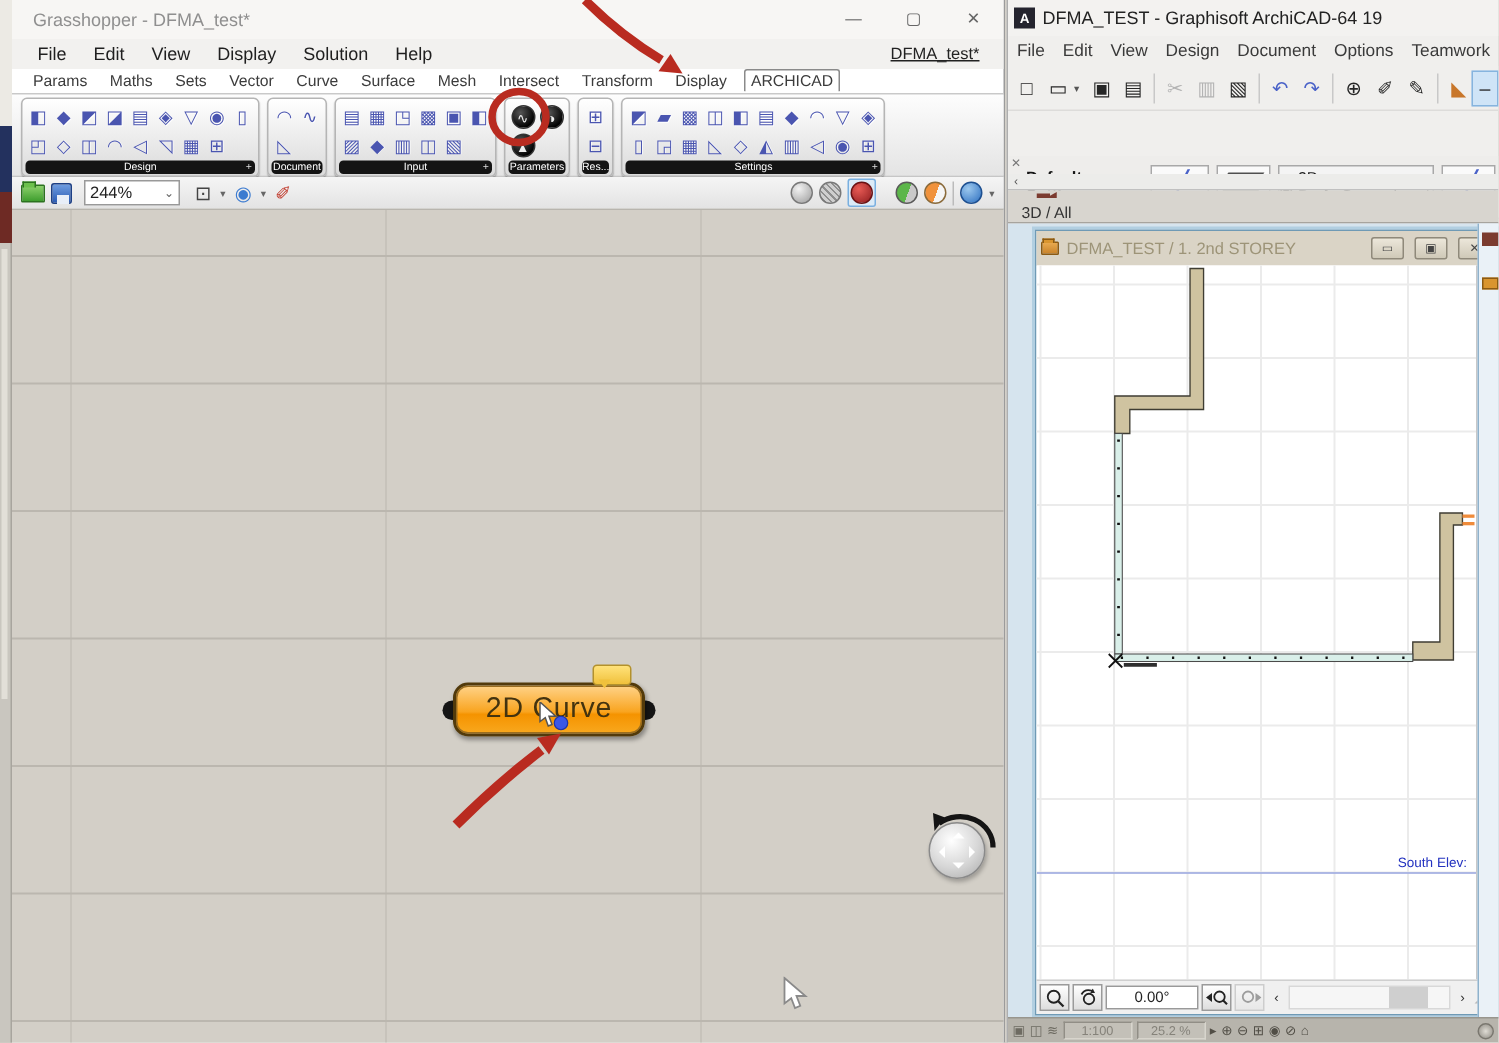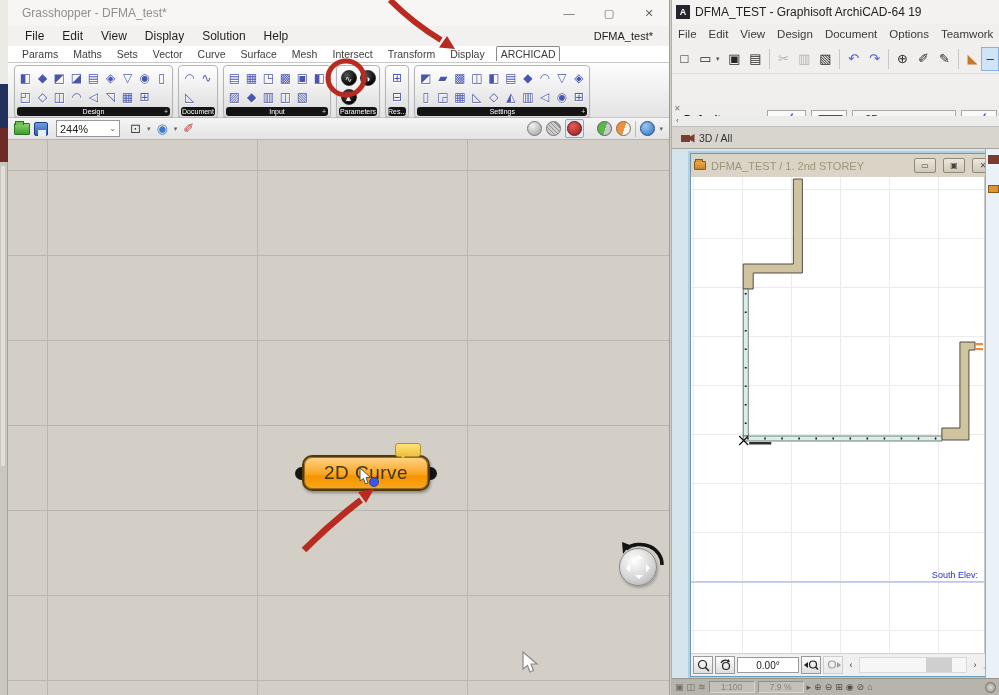--- a/index.html
+++ b/index.html
@@ -16,21 +16,21 @@
   #left-strip .seg4 i{position:absolute;left:1px;top:4px;width:4px;height:300px;background:#e2dfd8;display:block;}
 
   
   #gh { left:8px; top:0; width:662px; height:695px; background:#ffffff; border-right:1px solid #9b9b9b; }
   #gh-titlebar { left:0;top:0;width:100%;height:26px;background:#f7f6f4;display:flex;align-items:center; }
   #gh-title { padding-left:14px;font-size:12px;color:#8f8f8f; }
   #gh-winbtns { margin-left:auto;display:flex; }
   .wbtn { width:40px;height:26px;text-align:center;line-height:26px;font-size:11px;color:#666; }
   #gh-menubar { left:0;top:26px;width:100%;height:20px;display:flex;align-items:center;padding-left:8px;background:#f2f1ef; }
   .gh-menu-item { font-size:12px;color:#1f1f1f;padding:0 9px; }
-  #gh-docbadge { margin-left:auto;margin-right:16px;font-size:11px;color:#222; }
+  #gh-docbadge { margin-left:auto;margin-right:16px;font-size:11px;color:#222;text-decoration:underline; }
   #gh-tabrow { left:0;top:46px;width:100%;height:16px;display:flex;align-items:flex-start;padding-left:10px; }
   .gh-tab { font-size:10.5px;color:#3c3c3c;margin-right:7px;padding:1px 4px; }
   .gh-tab.active { background:#fff;border:1px solid #8a8a8a;border-bottom:none;border-radius:2px 2px 0 0;position:relative;z-index:3; }
   #gh-toolbar { left:0;top:62px;width:100%;height:56px;background:linear-gradient(#fdfdfd,#e4e4e4);
     border-top:1px solid #c9c9c9;border-bottom:1px solid #c6c6c6;display:flex;align-items:flex-start;gap:5px;padding:2px 0 0 6px; }
   .gh-group { display:flex;flex-direction:column;background:linear-gradient(#ffffff,#dadada);
     border:1px solid #b5b5b5;border-radius:4px;padding:2px 2px 1px;box-shadow:0 1px 1px rgba(0,0,0,.22); }
   .g-icons { display:grid;grid-auto-flow:row;grid-auto-rows:19px;justify-items:center;align-items:center; }
   .c9{grid-template-columns:repeat(9,17px);} .c2{grid-template-columns:repeat(2,17px);}
   .c6{grid-template-columns:repeat(6,17px);} .c10{grid-template-columns:repeat(10,17px);}
@@ -101,21 +101,21 @@
   .tb2-btn { height:30px;background:#fafafa;border:1px solid #a8a8a8;display:flex;align-items:center;justify-content:center; }
   .line-glyph { font-size:20px;color:#4a62c8;line-height:28px; }
   .lay i { display:block;width:24px;height:5px;background:linear-gradient(#fff,#b9b9b9);border:1px solid #4f4f4f;transform:skewX(-38deg);margin:1px auto; }
   #tb2-combo { width:118px;gap:3px;font-size:10.5px;color:#1d1d1d;background:#f4f4f4; }
   #tb2-combo .arr { font-size:8px;color:#222;margin-left:1px; }
   .eye { font-size:11px;color:#333; }
   #ac-thinstrip { left:0;top:116px;width:100%;height:11px;background:#ececea;border-bottom:1px solid #c0c0c0;font-size:8px;color:#555;padding-left:4px;line-height:10px; }
   #ac-tabbar { left:0;top:127px;width:100%;height:22px;background:#d8d5cf;border-bottom:1px solid #a7a49e;display:flex; }
   #ac-tab1 { width:158px;background:#fcfcfc;border:1px solid #99968f;border-bottom:none;display:flex;align-items:center;gap:4px;padding:0 5px;font-size:10.5px;color:#1e1e1e; }
   #ac-tab1 .x { margin-left:auto;color:#555;font-size:10px; }
-  #ac-tab2 { display:flex;align-items:center;gap:4px;padding:0 9px;font-size:10.5px;color:#333; }
+  #ac-tab2 { display:flex;align-items:center;gap:4px;padding:0 9px;font-size:10.5px;color:#333;flex-direction:column; }
   .folder { width:12px;height:9px;background:linear-gradient(#e8a94f,#c9832a);border:1px solid #8a5a14;border-radius:1px;position:relative;flex:none; }
   .folder:before { content:"";position:absolute;left:0;top:-3px;width:6px;height:2px;background:#d9952f;border:1px solid #8a5a14;border-bottom:none; }
 
   #ac-mdi { left:0;top:149px;width:100%;height:529px;background:#d6e4ee; }
   #ac-inner { position:absolute;left:18px;top:4px;width:308px;height:524px;background:#fff;
     border:1px solid #6f9ab5;box-shadow:0 0 0 2px rgba(150,190,215,.55); }
   #inner-titlebar { position:absolute;left:0;top:0;width:100%;height:23px;background:#dad4c6;display:flex;align-items:center;gap:5px;padding:0 3px; }
   #inner-title { font-size:11px;color:#9d9478;flex:1;white-space:nowrap;overflow:hidden; }
   .ib { width:22px;height:15px;background:linear-gradient(#ece7da,#cfc9b8);border:1px solid #8f897a;border-radius:2px;
     font-size:8px;line-height:13px;color:#444;text-align:center;margin-left:2px;flex:none; }
@@ -509,21 +509,21 @@
       <span id="strip-cam"></span>
       <span id="strip-folder"></span>
     </div>
   </div>
 
   <div id="ac-statusbar" class="abs">
     <span class="sb">▣</span>
     <span class="sb">◫</span>
     <span class="sb">≋</span>
     <span class="sbox">1:100</span>
-    <span class="sbox">7.9 %</span>
+    <span class="sbox">25.2 %</span>
     <span class="sb dark">▸</span>
     <span class="sb dark">⊕</span>
     <span class="sb dark">⊖</span>
     <span class="sb dark">⊞</span>
     <span class="sb dark">◉</span>
     <span class="sb dark">⊘</span>
     <span class="sb dark">⌂</span>
     <span id="sb-circle"></span>
   </div>
 </div>

